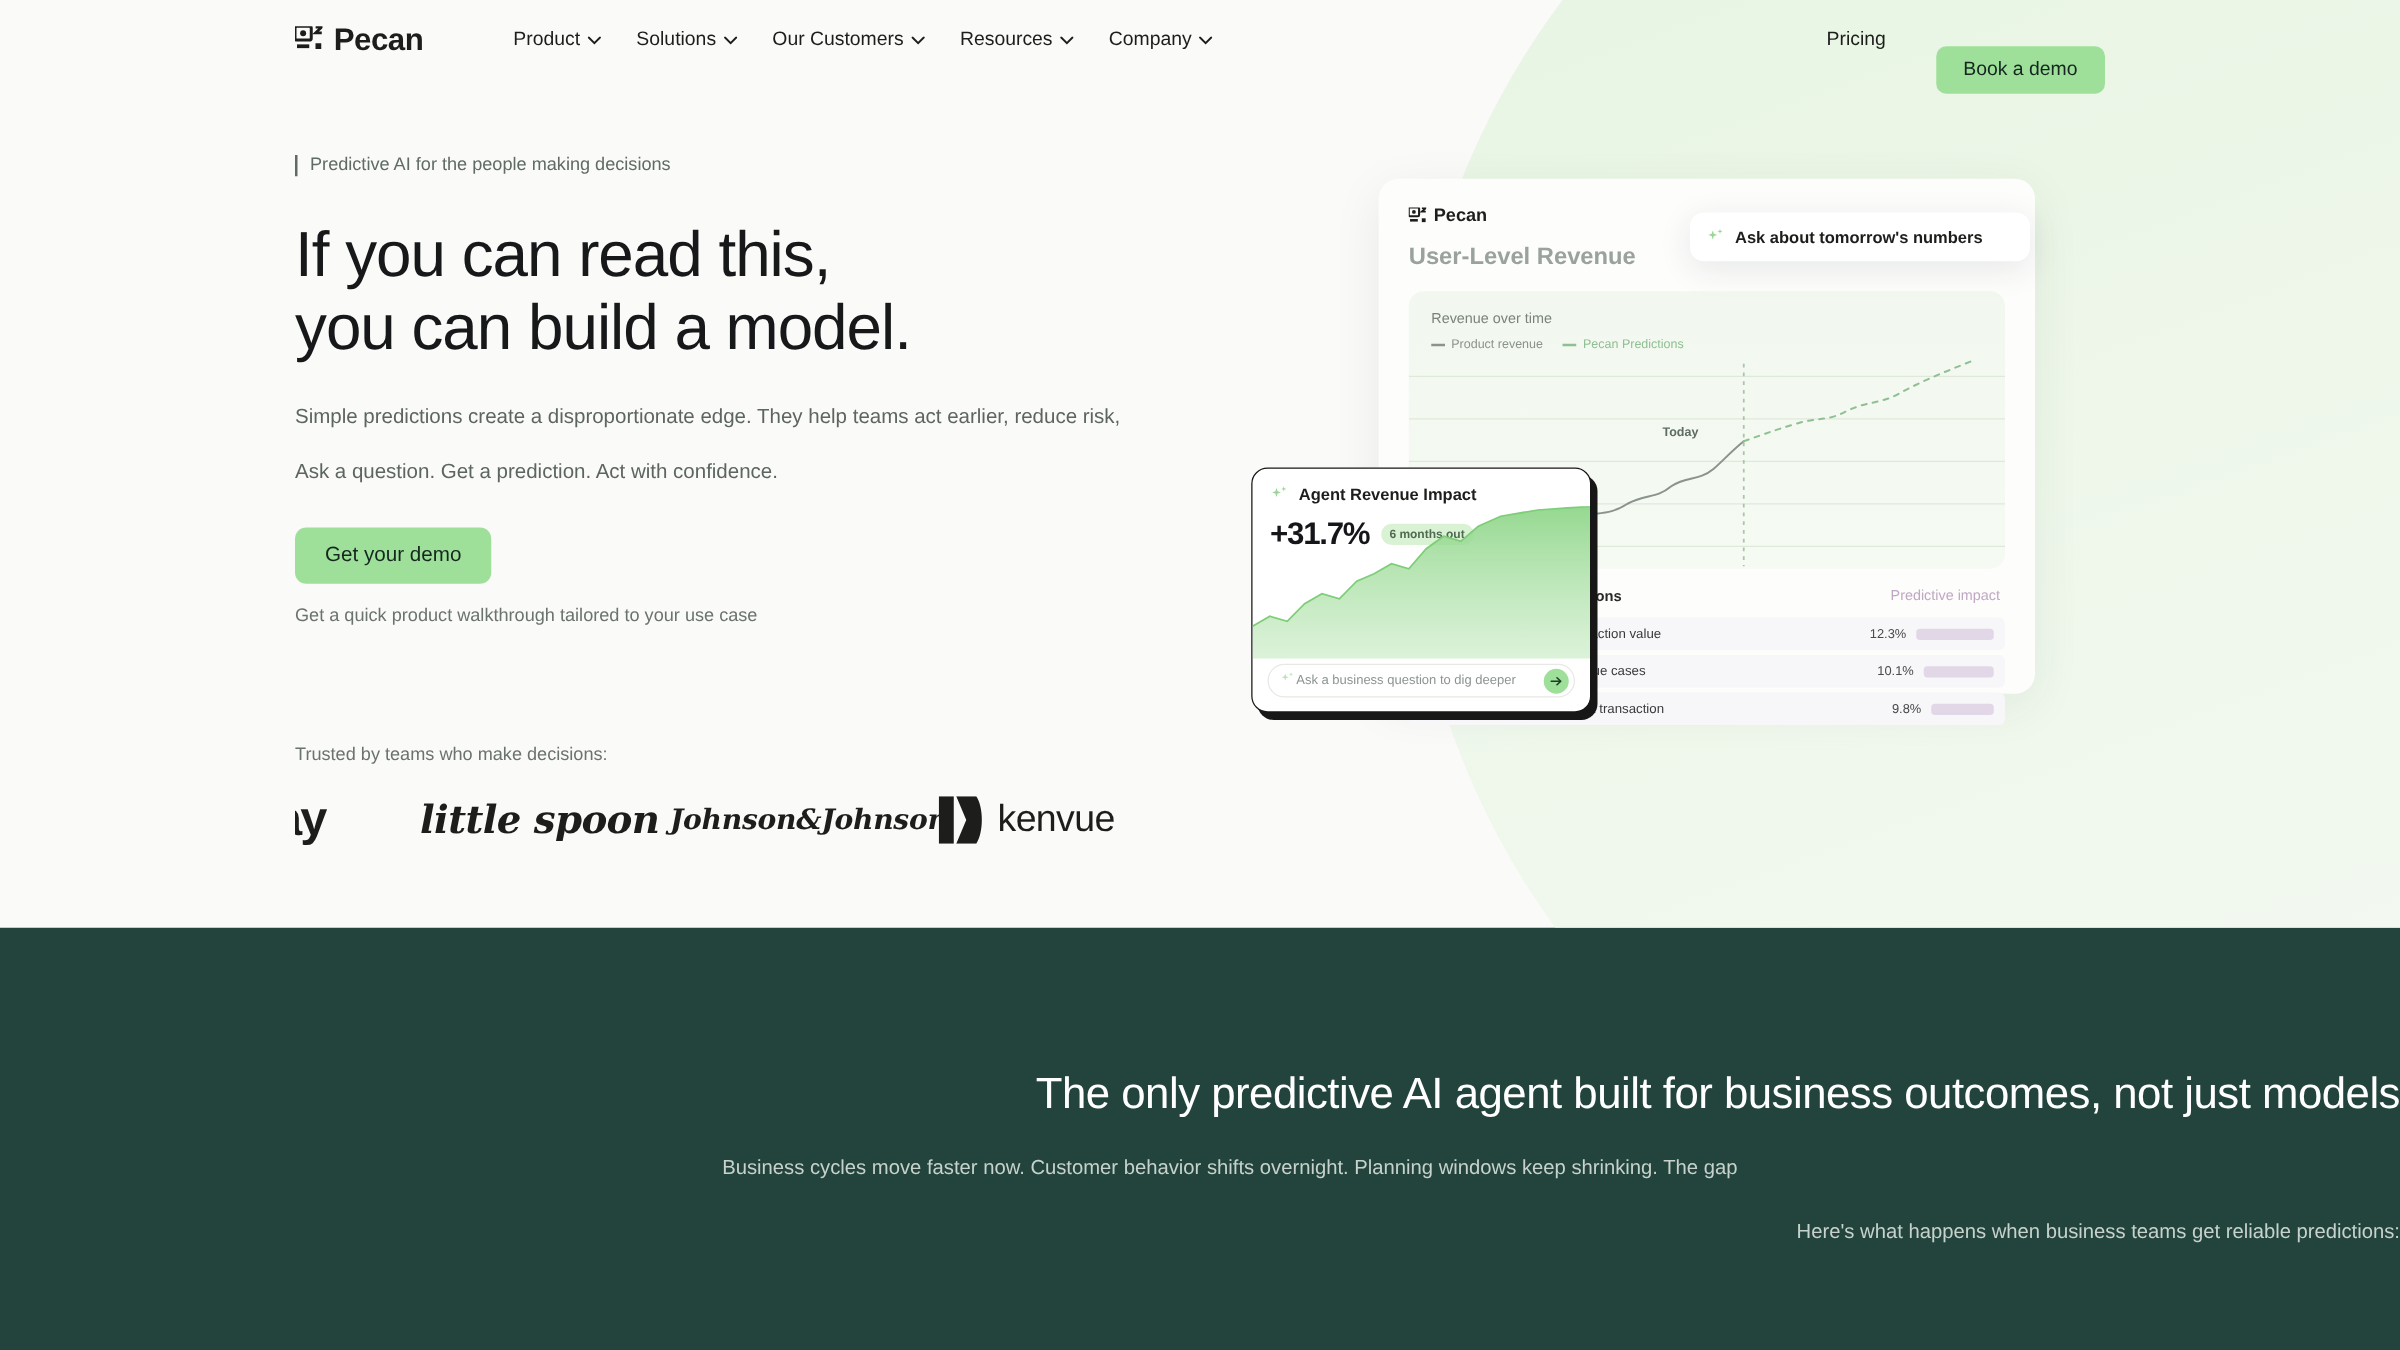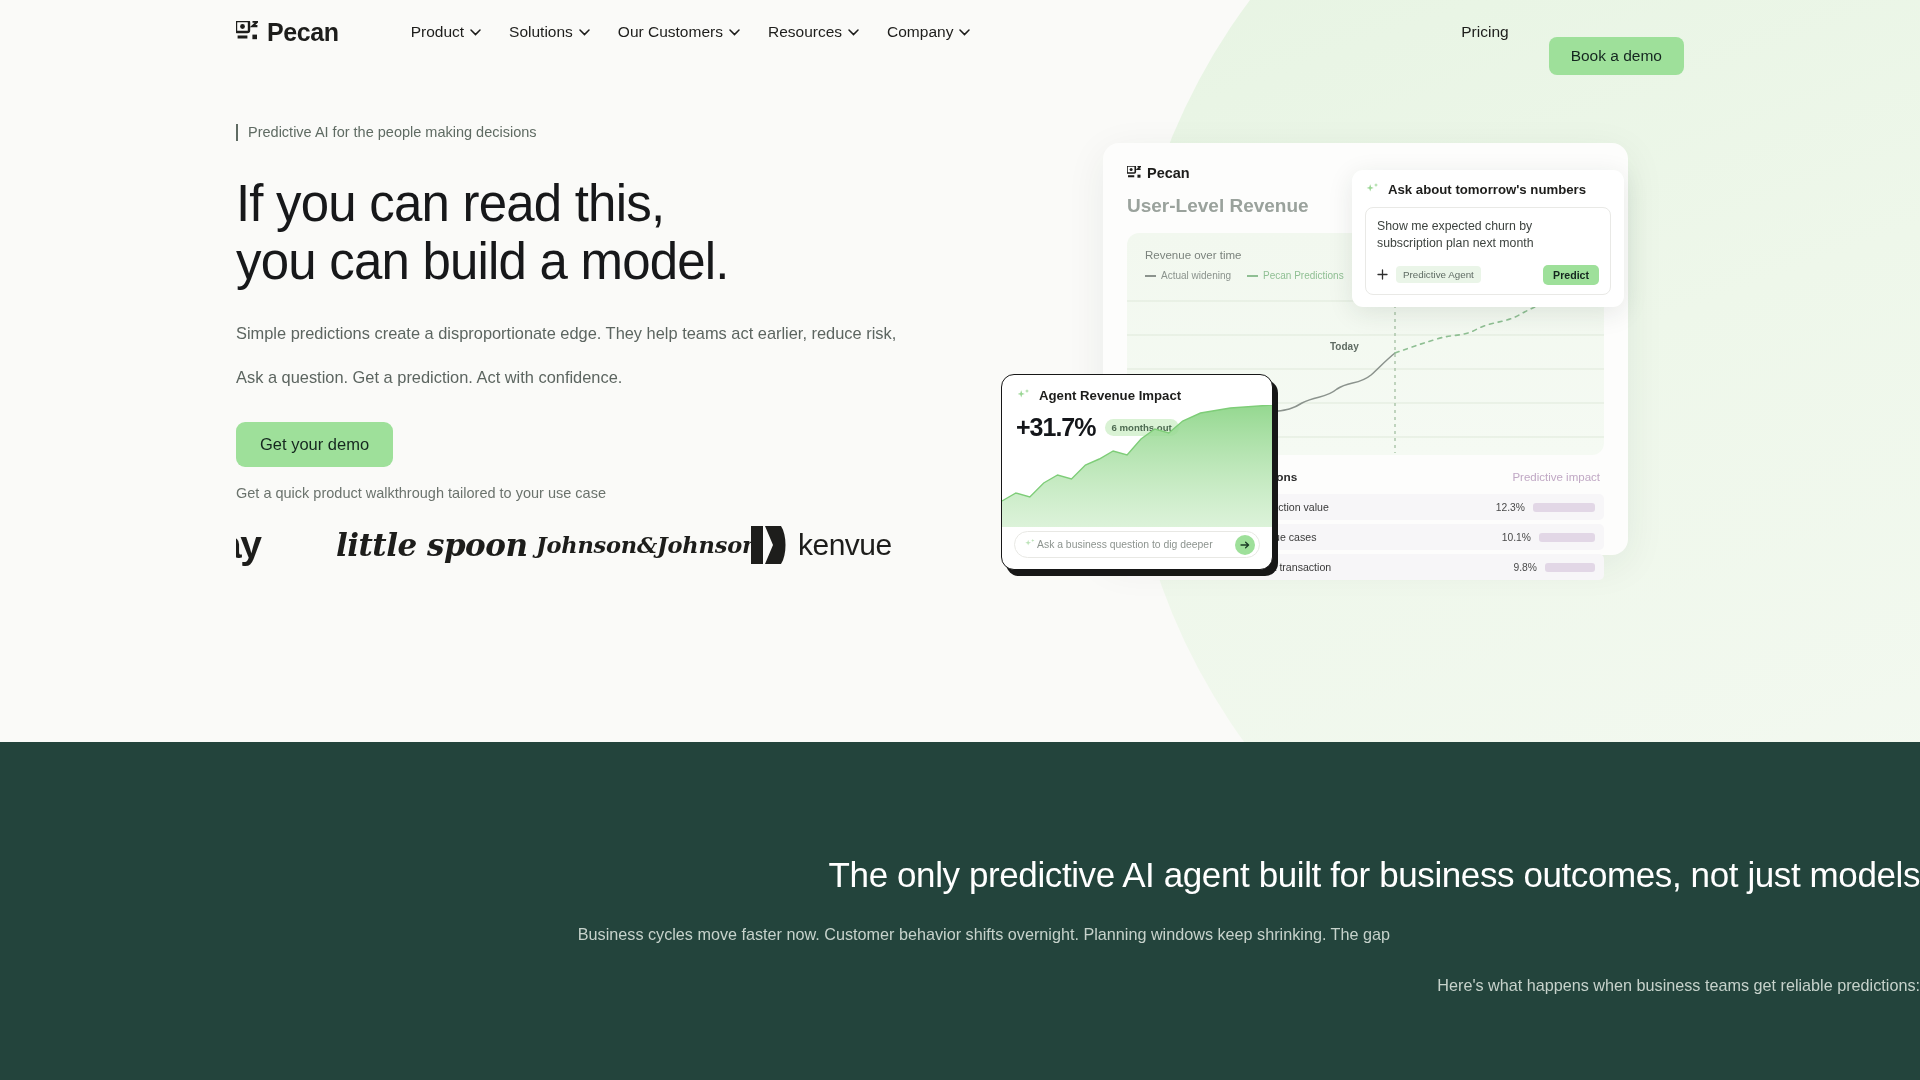--- a/index.html
+++ b/index.html
@@ -370,20 +370,21 @@
     </h1>
 
     <div class="hero-sub">
       <div>Simple predictions create a disproportionate edge. They help teams act earlier, reduce risk,</div>
       <div class="line2">Ask a question. Get a prediction. Act with confidence.</div>
     </div>
 
     <button class="get-demo-btn">Get your demo</button>
     <div class="demo-note">Get a quick product walkthrough tailored to your use case</div>
 
+    <div class="trusted">Trusted by teams who make decisions:</div>
 
     <div class="logo-strip">
       <div class="logo-slot slot-ebay">
         <span class="ebay-txt">ay</span>
       </div>
       <div class="logo-slot slot-spoon">
         <span class="spoon-txt">little spoon</span>
       </div>
       <div class="logo-slot slot-jnj">
         <span class="jnj-txt">Johnson&amp;Johnson</span>
@@ -416,21 +417,21 @@
       <span class="mk-brand-text">Pecan</span>
     </div>
 
     <div class="mk-page-title">User-Level Revenue</div>
 
     <div class="mk-chart-card">
       <div class="mk-chart-title">Revenue over time</div>
       <div class="mk-legend">
         <div class="lg">
           <span class="dash"></span>
-          <span>Actual widening</span>
+          <span>Product revenue</span>
         </div>
         <div class="lg pred">
           <span class="dash"></span>
           <span>Pecan Predictions</span>
         </div>
       </div>
       <svg class="mk-svg" viewBox="0 0 477 172" preserveAspectRatio="none">
         <g stroke="#dfe9da" stroke-width="1">
           <line x1="0" y1="18" x2="477" y2="18"></line>
           <line x1="0" y1="52" x2="477" y2="52"></line>
@@ -496,32 +497,20 @@
 
   <div class="mockup mk-ask">
     <div class="mk-ask-head">
       <span>
         <svg class="spark" viewBox="0 0 15 15">
             <path d="M5.2 2.3 L6.1 5.0 L8.8 5.9 L6.1 6.8 L5.2 9.5 L4.3 6.8 L1.6 5.9 L4.3 5.0 Z" fill="#9ad694"></path>
             <path d="M11 1 L11.5 2.6 L13.1 3.1 L11.5 3.6 L11 5.2 L10.5 3.6 L8.9 3.1 L10.5 2.6 Z" fill="#9ad694"></path>
           </svg>
       </span>
       <span class="mk-ask-title">Ask about tomorrow's numbers</span>
-    </div>
-    <div class="mk-ask-box">
-      <div class="mk-ask-q">Show me expected churn by subscription plan next month</div>
-      <div class="mk-ask-foot">
-        <span>
-            <svg class="plus-ico" viewBox="0 0 11 11">
-              <path d="M5.5 1 V10 M1 5.5 H10" stroke="#2f2f2f" stroke-width="1.3" stroke-linecap="round"></path>
-            </svg>
-          </span>
-        <span class="chip-agent">Predictive Agent</span>
-        <button class="btn-predict">Predict</button>
-      </div>
     </div>
   </div>
 
   <div class="mockup mk-impact">
     <div class="mk-impact-head">
       <span>
         <svg class="spark" viewBox="0 0 15 15">
             <path d="M5.2 2.3 L6.1 5.0 L8.8 5.9 L6.1 6.8 L5.2 9.5 L4.3 6.8 L1.6 5.9 L4.3 5.0 Z" fill="#9ad694"></path>
             <path d="M11 1 L11.5 2.6 L13.1 3.1 L11.5 3.6 L11 5.2 L10.5 3.6 L8.9 3.1 L10.5 2.6 Z" fill="#9ad694"></path>
           </svg>

